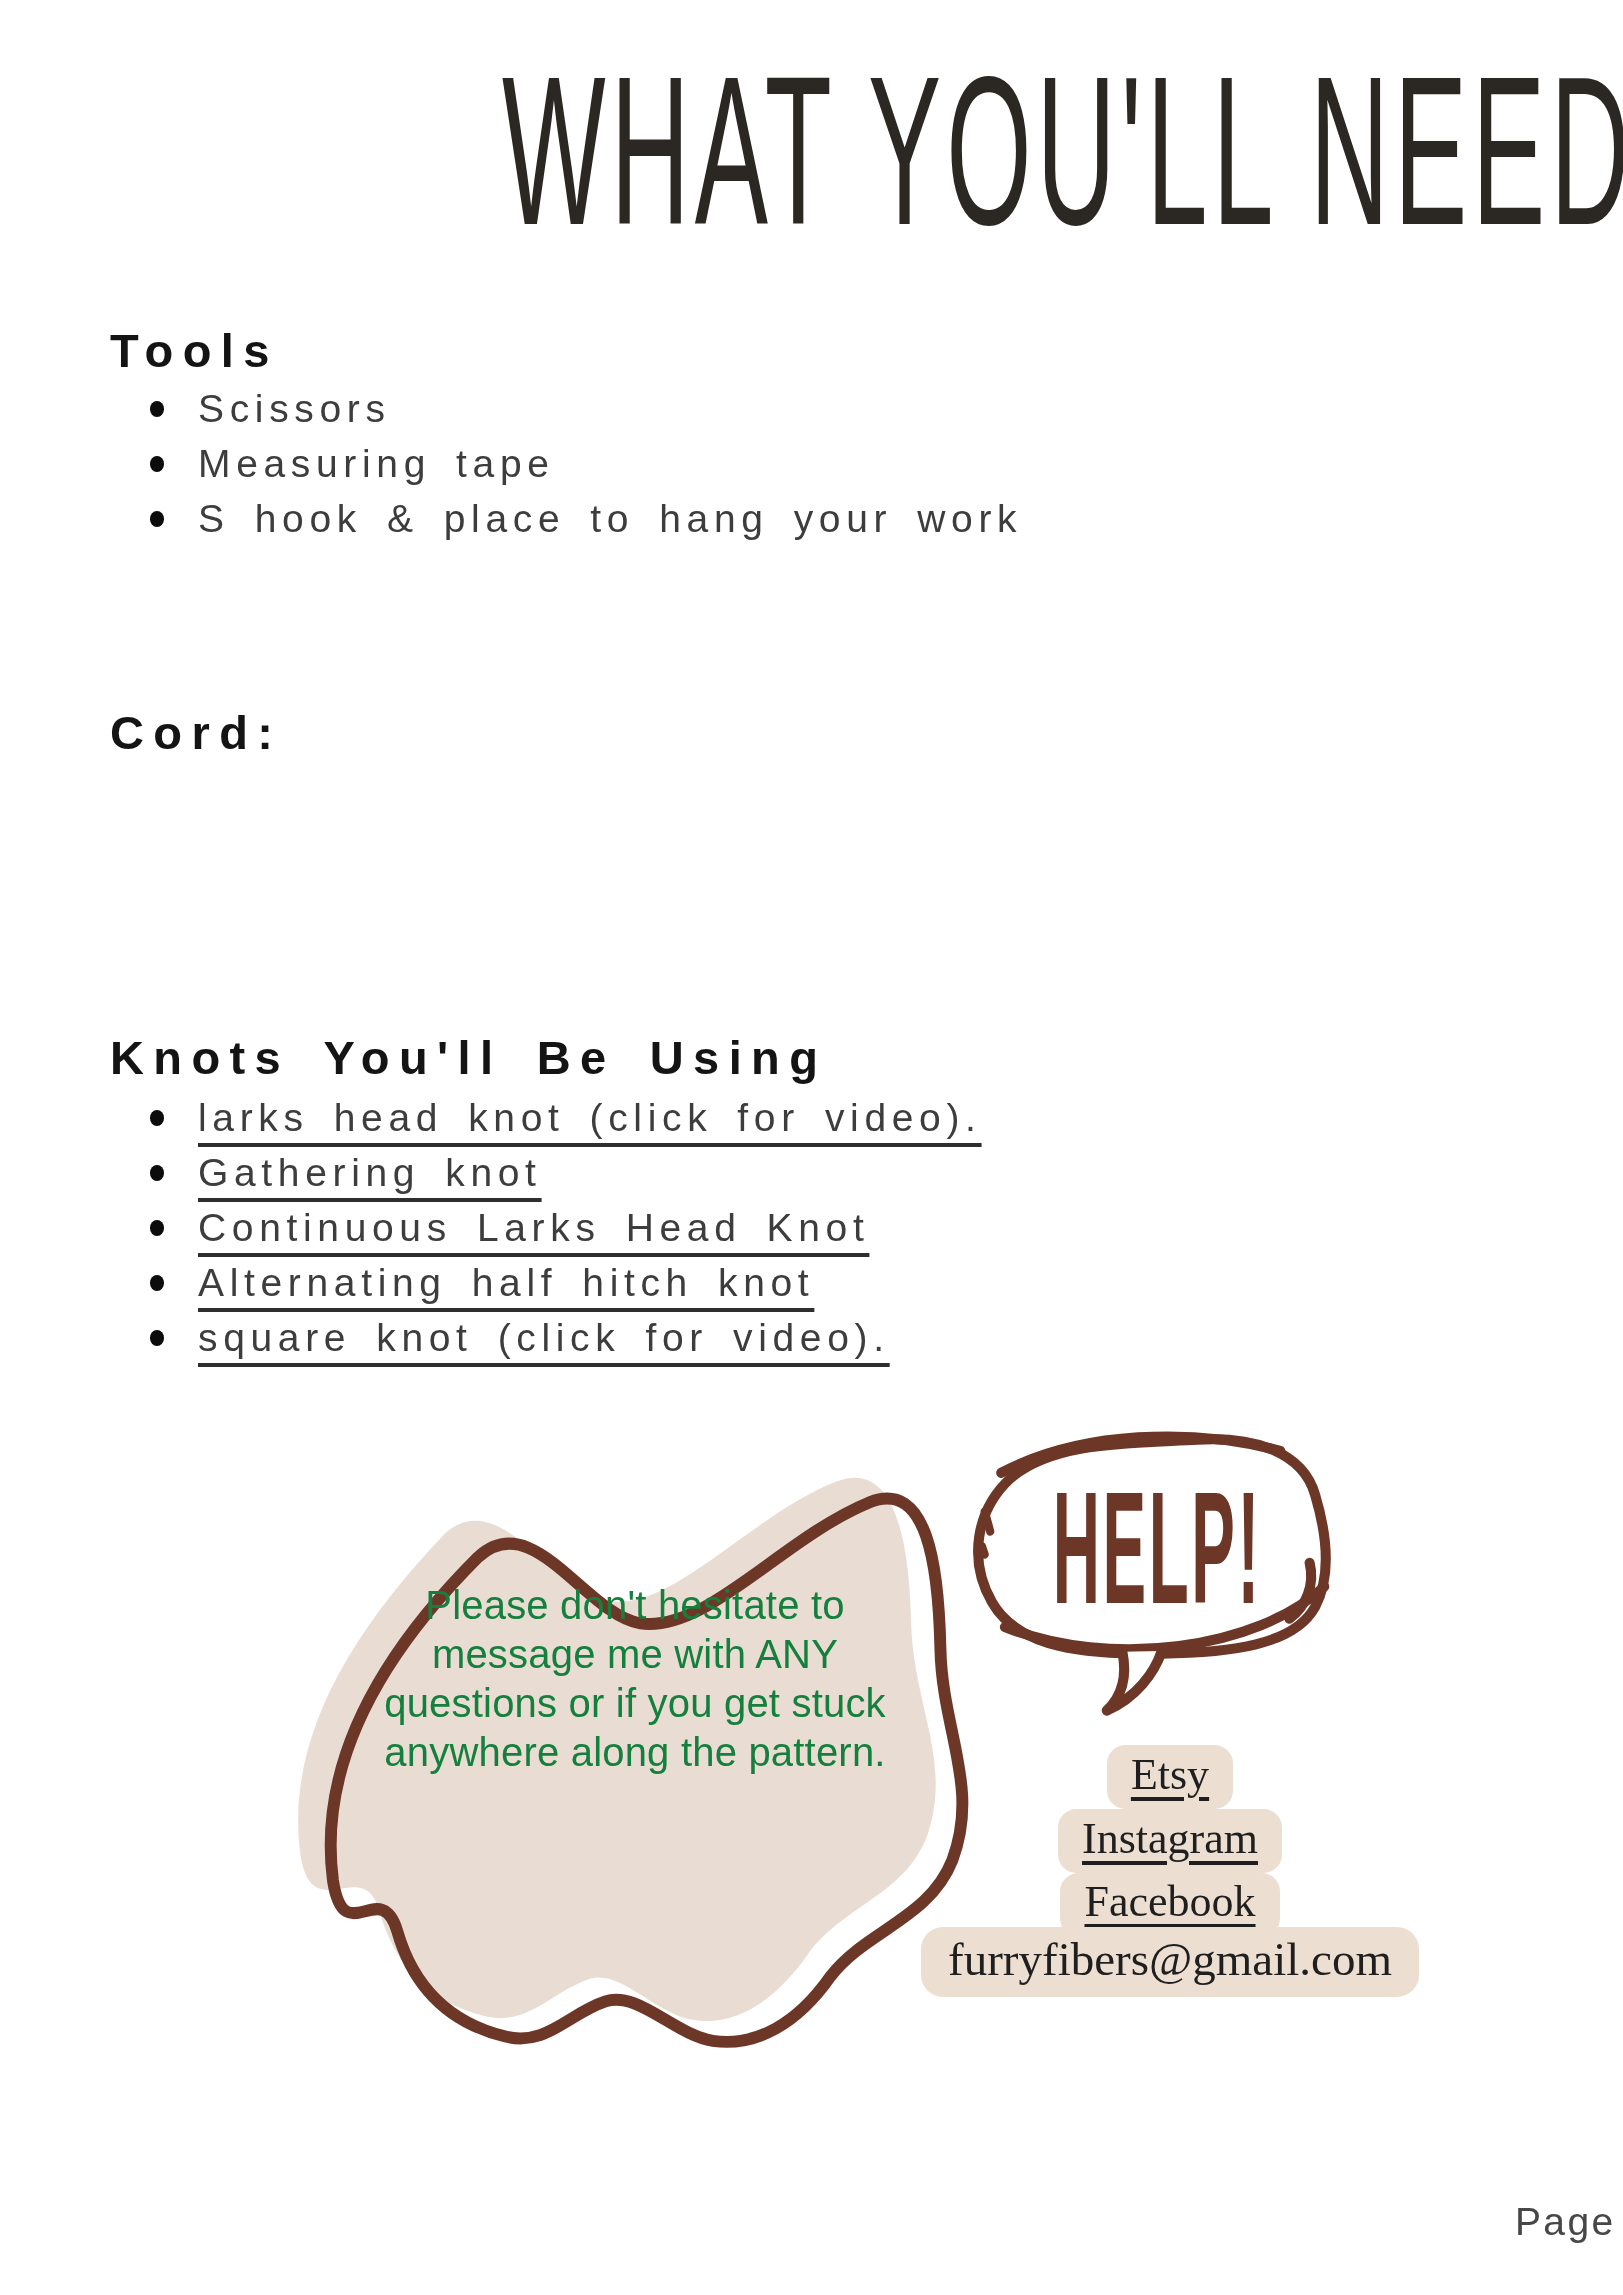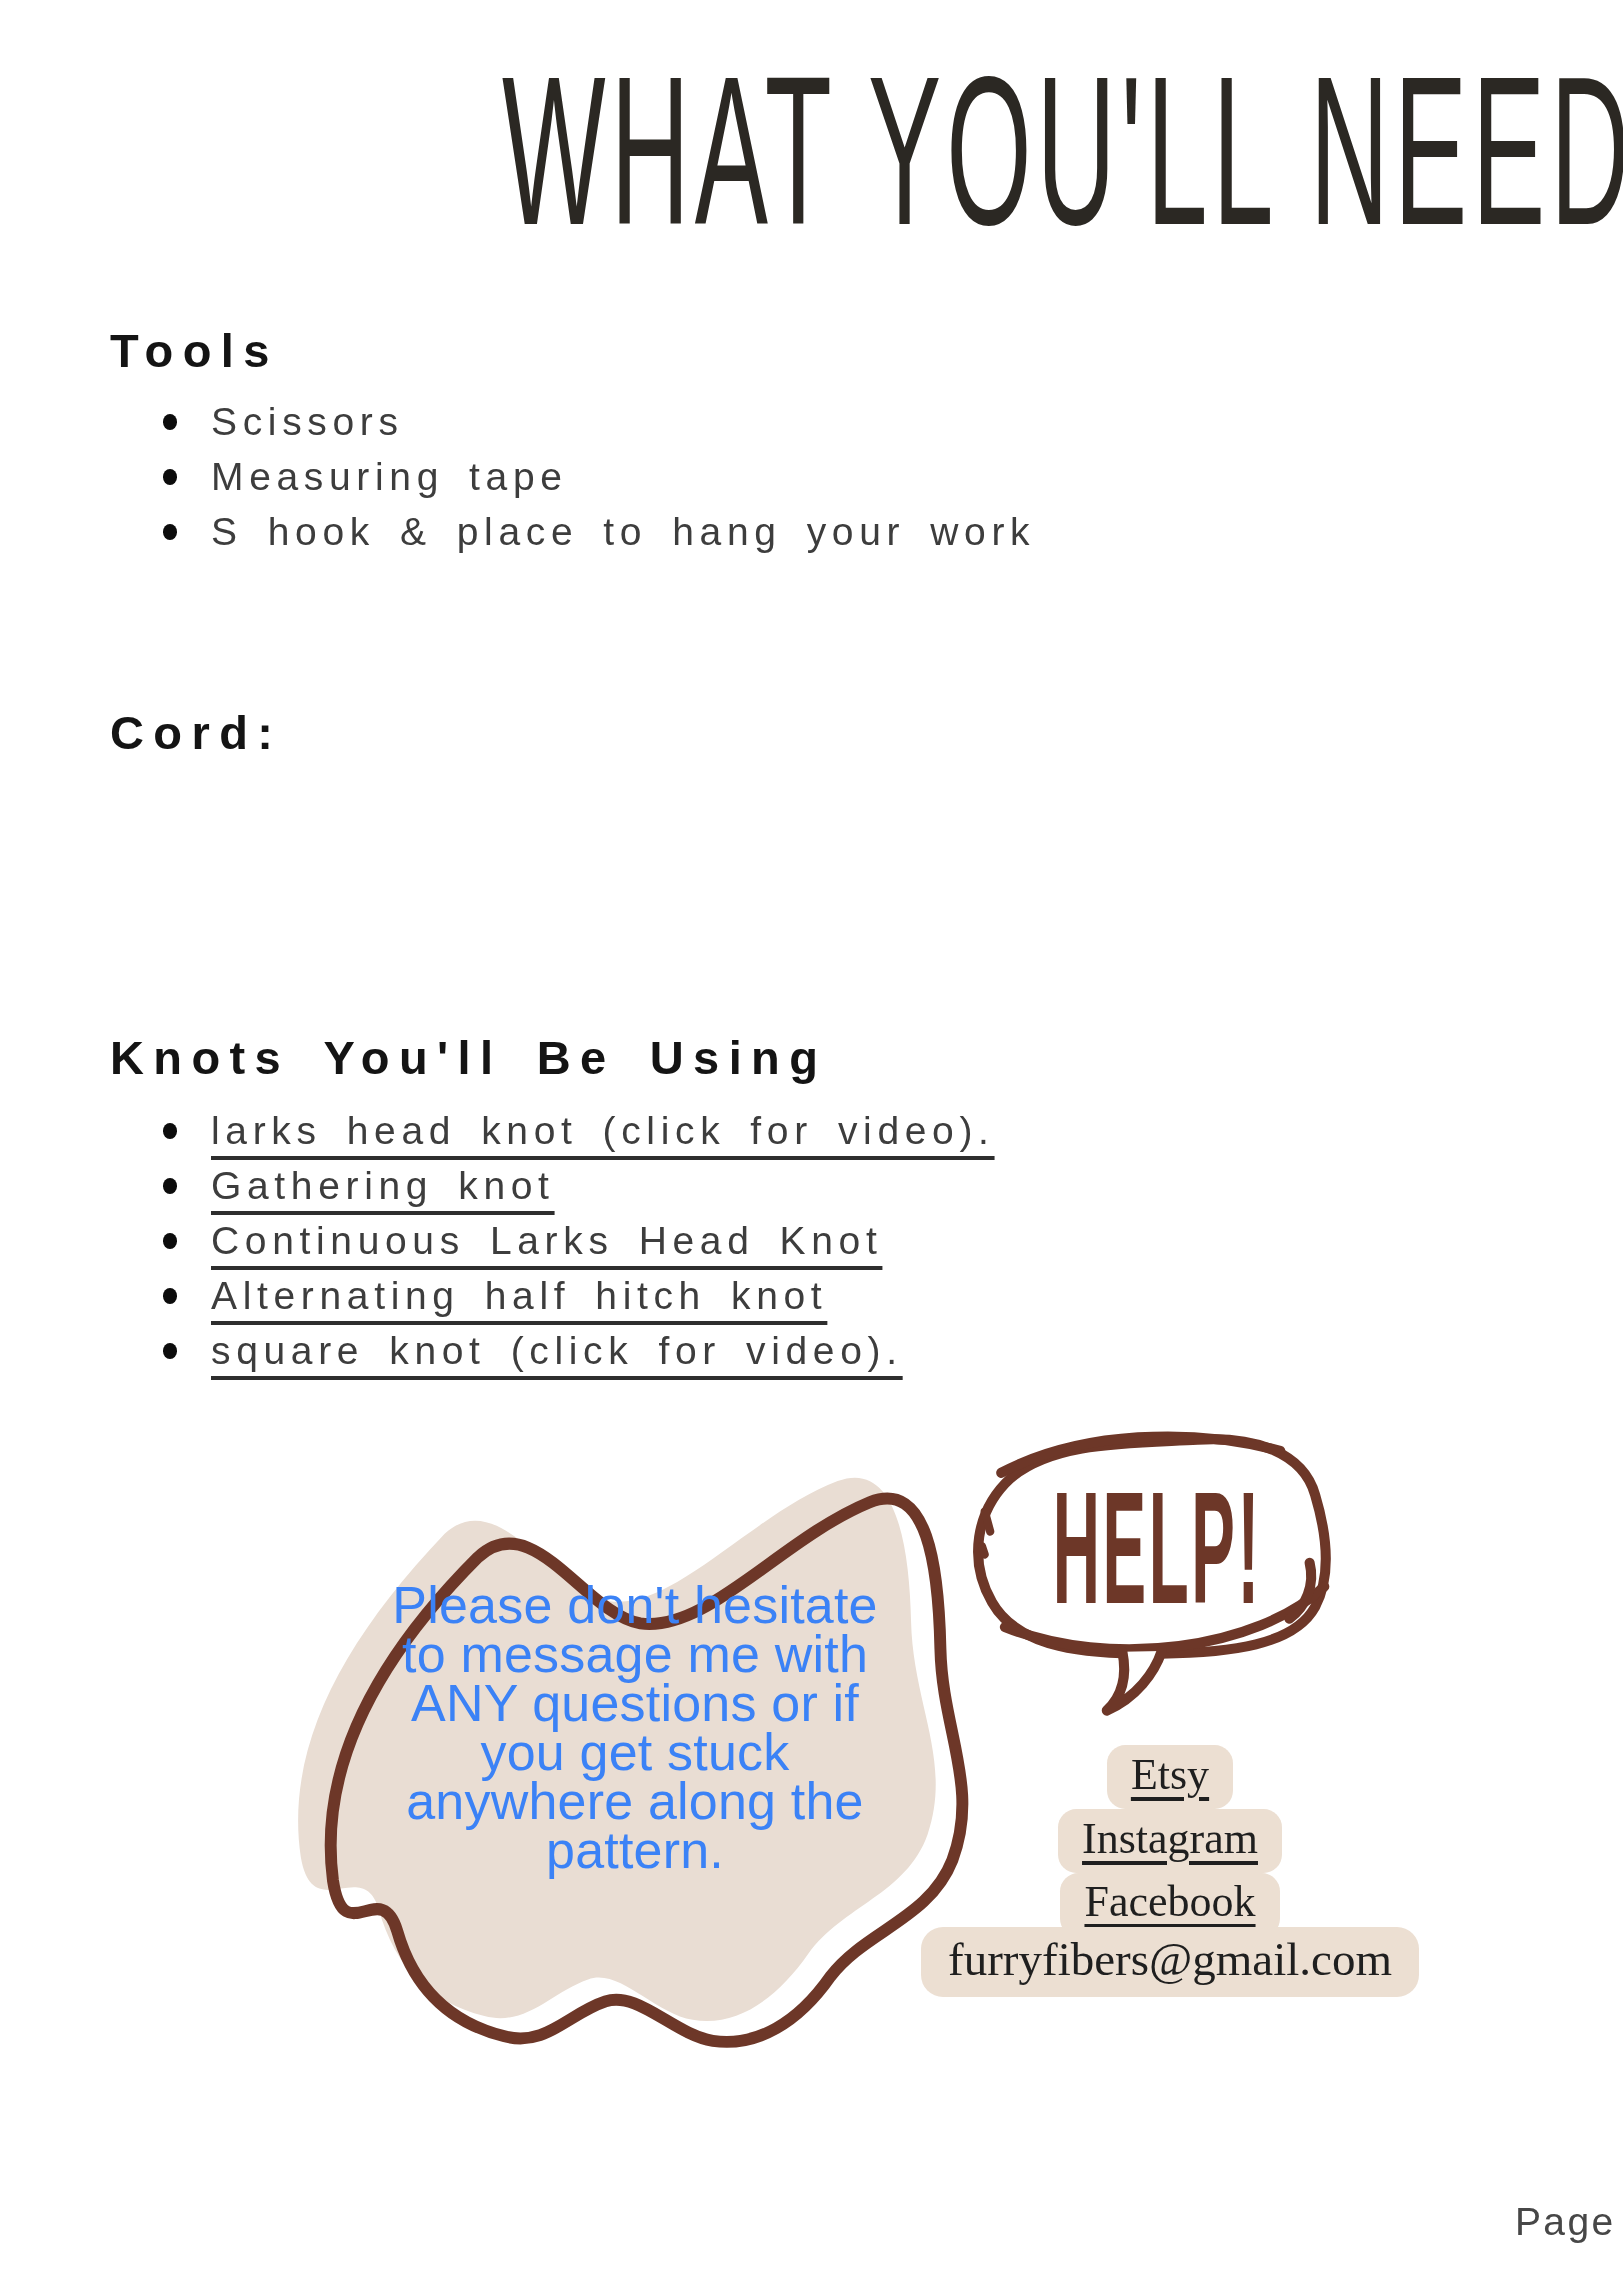--- a/index.html
+++ b/index.html
@@ -36,21 +36,21 @@
     letter-spacing: 0.2em; word-spacing: 0.25em;
     color: #141414;
   }
   .h-tools { top: 323px; }
   .h-cord  { top: 705px; }
   .h-knots { top: 1030px; }
 
   
   .blist {
     position: absolute; left: 138px; width: 1396px;
-    margin: 16px; padding: 0; list-style: none;
+    margin: 3px; padding: 0; list-style: none;
     font-size: 39px; color: #3d3d3d;
     letter-spacing: 0.145em; word-spacing: 0.22em;
   }
   .l-tools { top: 378px; }
   .l-cord  { top: 760px; }
   .l-knots { top: 1087px; }
   .blist li { position: relative; padding-left: 57px; line-height: 55px; }
   .blist li::before {
     content: ""; position: absolute; left: 9.2px; top: 20px;
     width: 13.8px; height: 15.6px; border-radius: 50%;
@@ -64,22 +64,22 @@
     text-decoration-color: #2e2e2e;
     cursor: pointer;
     text-align: center;
   }
 
   
   .blob-svg { position: absolute; left: 241px; top: 1449px; }
   .note-text {
     position: absolute; left: 365px; top: 1581px; width: 540px;
     text-align: center;
-    font-size: 52px; line-height: 49px;
-    color: #3b82f6; letter-spacing: 0.2px;
+    font-size: 40px; line-height: 49px;
+    color: #15803d; letter-spacing: 0.2px;
   }
   .note-text p { margin: 0; }
   .note-text .p2 { margin-top: 48px; }
 
   
   .help-svg { position: absolute; left: 948px; top: 1423px; }
 
   
   .contact {
     position: absolute; left: 944px; top: 1745px; width: 452px;

